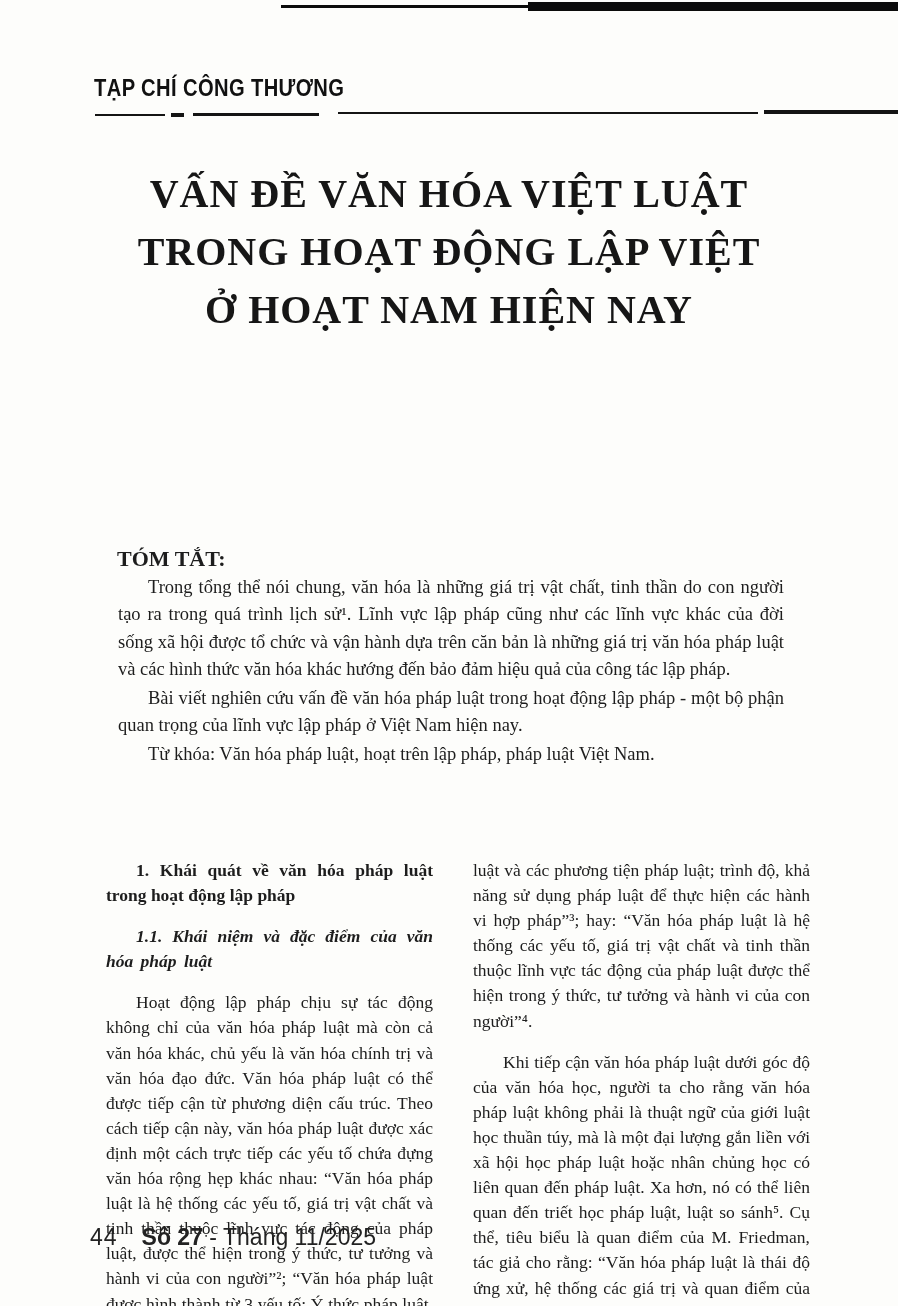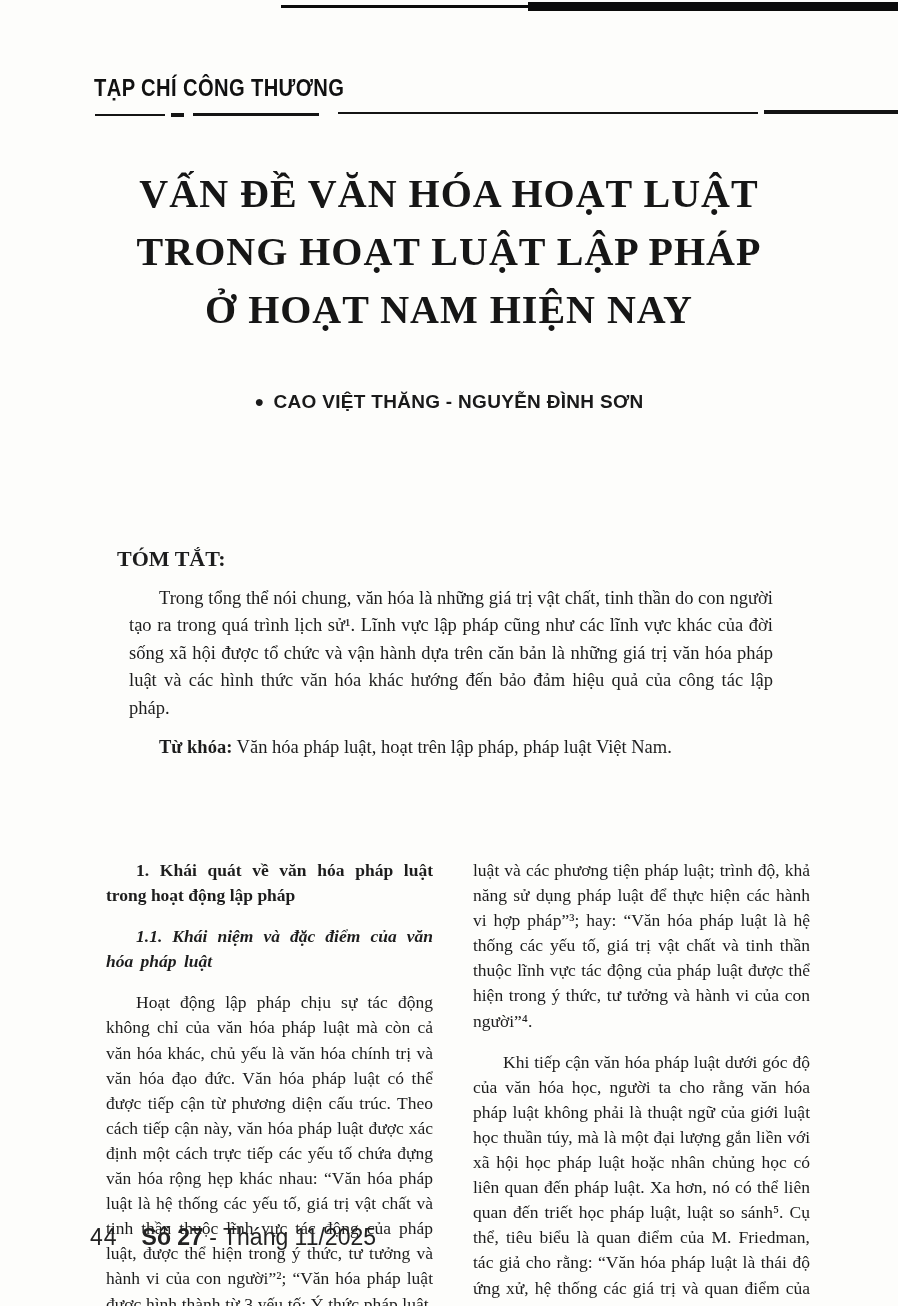--- a/index.html
+++ b/index.html
@@ -51,22 +51,22 @@
   }
   .authors .bullet { font-size:16px; vertical-align:1px; margin-right:9px; }
 
   
   .abstract {
     position:absolute; left:117px; top:545px; width:668px;
     font-size:18.5px; line-height:27.5px;
     text-align:justify;
   }
   .abstract-heading { font-weight:bold; font-size:22px; margin:0 0 1px 0; }
-  .abstract p { margin:12px; text-indent:30px; }
-  .kw-label { font-weight:bold; }
+  .abstract p { margin:1px; text-indent:30px; }
+  .kw-label { font-weight:normal; }
 
   
   .col {
     position:absolute; top:842px;
     font-size:17.5px; line-height:25.1px;
     text-align:justify;
   }
   .col-left  { left:90px;  width:359px; }
   .col-right { left:457px; width:369px; }
   .col p { margin:16px; }
@@ -94,32 +94,30 @@
 
   <div class="masthead">TẠP CHÍ CÔNG THƯƠNG</div>
 
   <div class="rule-seg rs1"></div>
   <div class="rule-seg rs2"></div>
   <div class="rule-seg rs3"></div>
   <div class="rule-seg rs4"></div>
   <div class="rule-seg rs5"></div>
 
   <div class="title-block">
-    <div>VẤN ĐỀ VĂN HÓA HOẠT LUẬT</div>
-    <div>TRONG HOẠT LUẬT LẬP PHÁP</div>
+    <div>VẤN ĐỀ VĂN HÓA VIỆT LUẬT</div>
+    <div>TRONG HOẠT ĐỘNG LẬP VIỆT</div>
     <div>Ở HOẠT NAM HIỆN NAY</div>
   </div>
 
-  <div class="authors">
-    <span class="bullet">●</span><span>CAO VIỆT THĂNG - NGUYỄN ĐÌNH SƠN</span>
-  </div>
 
   <div class="abstract">
     <div class="abstract-heading">TÓM TẮT:</div>
     <p>Trong tổng thể nói chung, văn hóa là những giá trị vật chất, tinh thần do con người tạo ra trong quá trình lịch sử¹. Lĩnh vực lập pháp cũng như các lĩnh vực khác của đời sống xã hội được tổ chức và vận hành dựa trên căn bản là những giá trị văn hóa pháp luật và các hình thức văn hóa khác hướng đến bảo đảm hiệu quả của công tác lập pháp.</p>
+    <p>Bài viết nghiên cứu vấn đề văn hóa pháp luật trong hoạt động lập pháp - một bộ phận quan trọng của lĩnh vực lập pháp ở Việt Nam hiện nay.</p>
     <p><span class="kw-label">Từ khóa:</span><span> Văn hóa pháp luật, hoạt trên lập pháp, pháp luật Việt Nam.</span></p>
   </div>
 
   <div class="col col-left">
     <p class="sec-heading">1. Khái quát về văn hóa pháp luật trong hoạt động lập pháp</p>
     <p class="subsec-heading">1.1. Khái niệm và đặc điểm của văn hóa pháp luật</p>
     <p class="body-par">Hoạt động lập pháp chịu sự tác động không chỉ của văn hóa pháp luật mà còn cả văn hóa khác, chủ yếu là văn hóa chính trị và văn hóa đạo đức. Văn hóa pháp luật có thể được tiếp cận từ phương diện cấu trúc. Theo cách tiếp cận này, văn hóa pháp luật được xác định một cách trực tiếp các yếu tố chứa đựng văn hóa rộng hẹp khác nhau: “Văn hóa pháp luật là hệ thống các yếu tố, giá trị vật chất và tinh thần thuộc lĩnh vực tác động của pháp luật, được thể hiện trong ý thức, tư tưởng và hành vi của con người”²; “Văn hóa pháp luật được hình thành từ 3 yếu tố: Ý thức pháp luật, hệ thống pháp</p>
   </div>
 
   <div class="col col-right">

